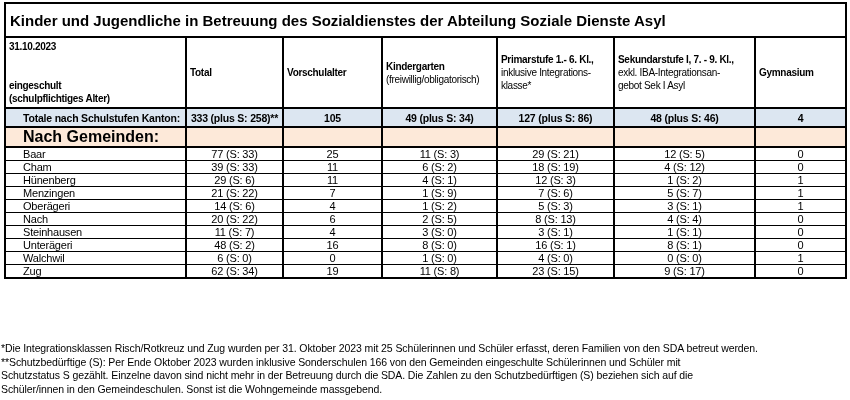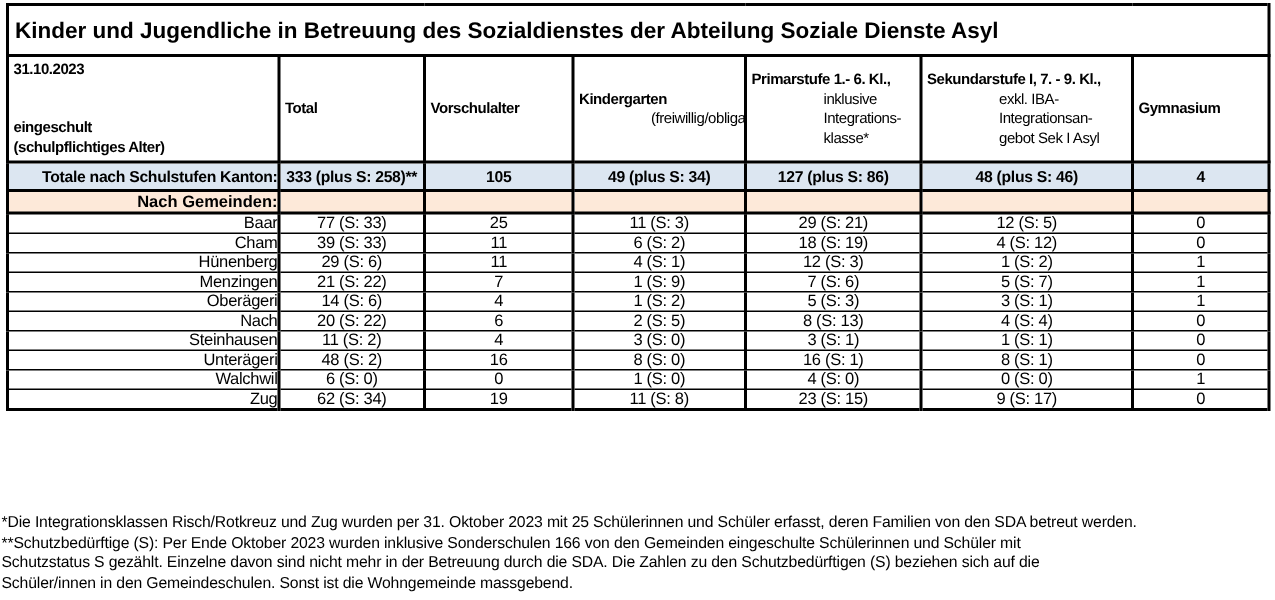--- a/index.html
+++ b/index.html
@@ -21,33 +21,33 @@
   .title-row td{
     border-bottom-width:2px;height:34px;
     font-size:15px;font-weight:bold;padding:2px 4px;vertical-align:middle;border-radius:15px;
   }
   .header-row td{
     border-top-width:2px;border-bottom-width:2px;height:64px;
     font-size:10px;letter-spacing:-0.3px;padding:2px 3px;line-height:13px;
   }
   .hlabel{vertical-align:top;font-weight:bold;font-size:10.5px;}
   .hbold{font-weight:bold;}
-  .preline{white-space:pre-line;margin-left:48px;}
+  .preline{white-space:pre-line;}
 
   .totals-row td{
     background:var(--totals-row-bg);border-top-width:2px;border-bottom-width:2px;
     height:19px;font-size:10.5px;font-weight:bold;letter-spacing:-0.2px;
   }
   .section-row td{
     background:var(--section-row-bg);border-bottom-width:2px;
-    height:15px;font-size:11px;font-weight:bold;
+    height:15px;font-size:16px;font-weight:bold;
   }
   .data-row td{height:13px;font-size:11px;line-height:12px;letter-spacing:-0.2px;}
 
-  .rowlabel{text-align:right;padding-left:17px;}
+  .rowlabel{text-align:left;padding-left:17px;}
   .val{text-align:center;}
 
   .footnotes{
     position:absolute;left:1px;top:342px;width:845px;
     font-size:10.5px;line-height:13.5px;letter-spacing:-0.1px;white-space:nowrap;
   }
 </style>
 </head>
 <body>
 
@@ -171,21 +171,21 @@
       <td class="rowlabel">Nach</td>
       <td class="val">20 (S: 22)</td>
       <td class="val">6</td>
       <td class="val">2  (S: 5)</td>
       <td class="val">8 (S: 13)</td>
       <td class="val">4  (S: 4)</td>
       <td class="val">0</td>
     </tr>
     <tr class="data-row">
       <td class="rowlabel">Steinhausen</td>
-      <td class="val">11  (S:  2)</td>
+      <td class="val">11  (S:  7)</td>
       <td class="val">4</td>
       <td class="val">3  (S: 0)</td>
       <td class="val">3 (S: 1)</td>
       <td class="val">1  (S: 1)</td>
       <td class="val">0</td>
     </tr>
     <tr class="data-row">
       <td class="rowlabel">Unterägeri</td>
       <td class="val">48  (S:  2)</td>
       <td class="val">16</td>

